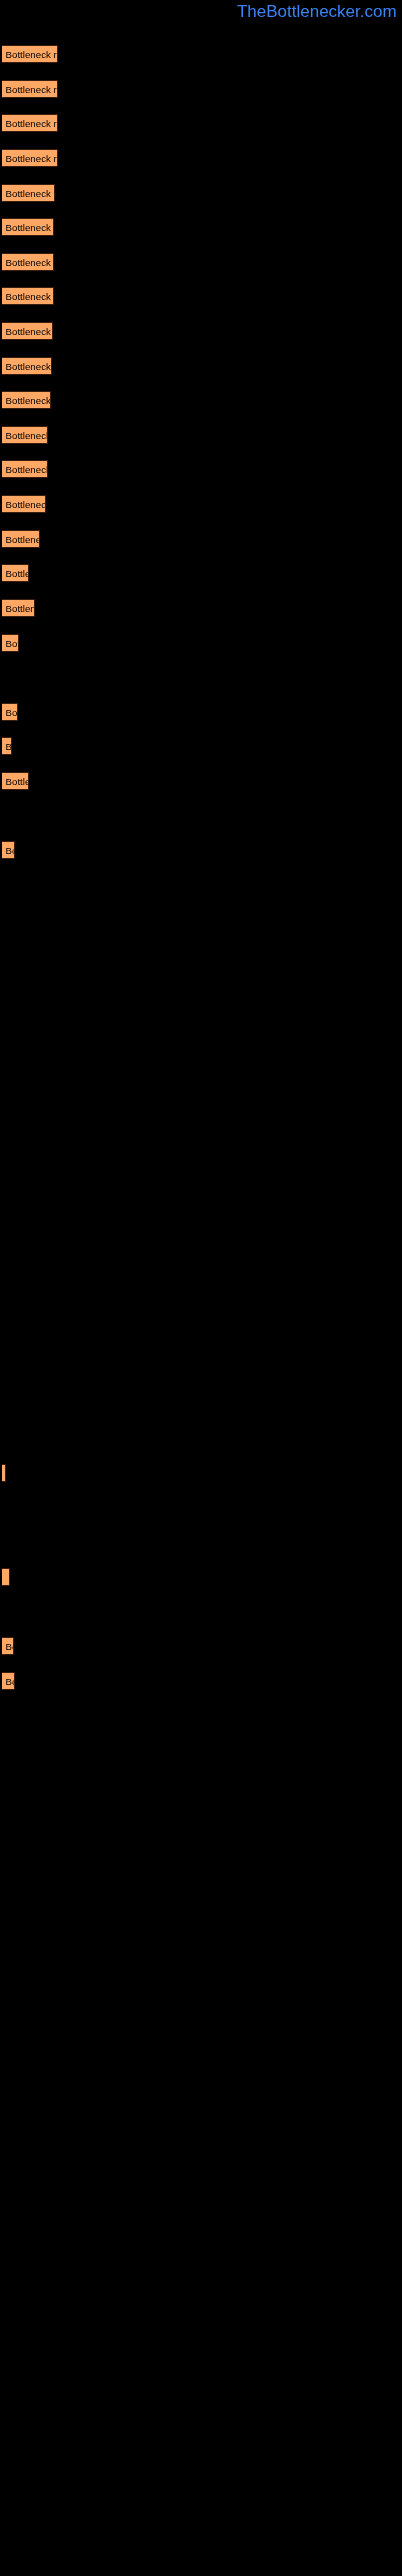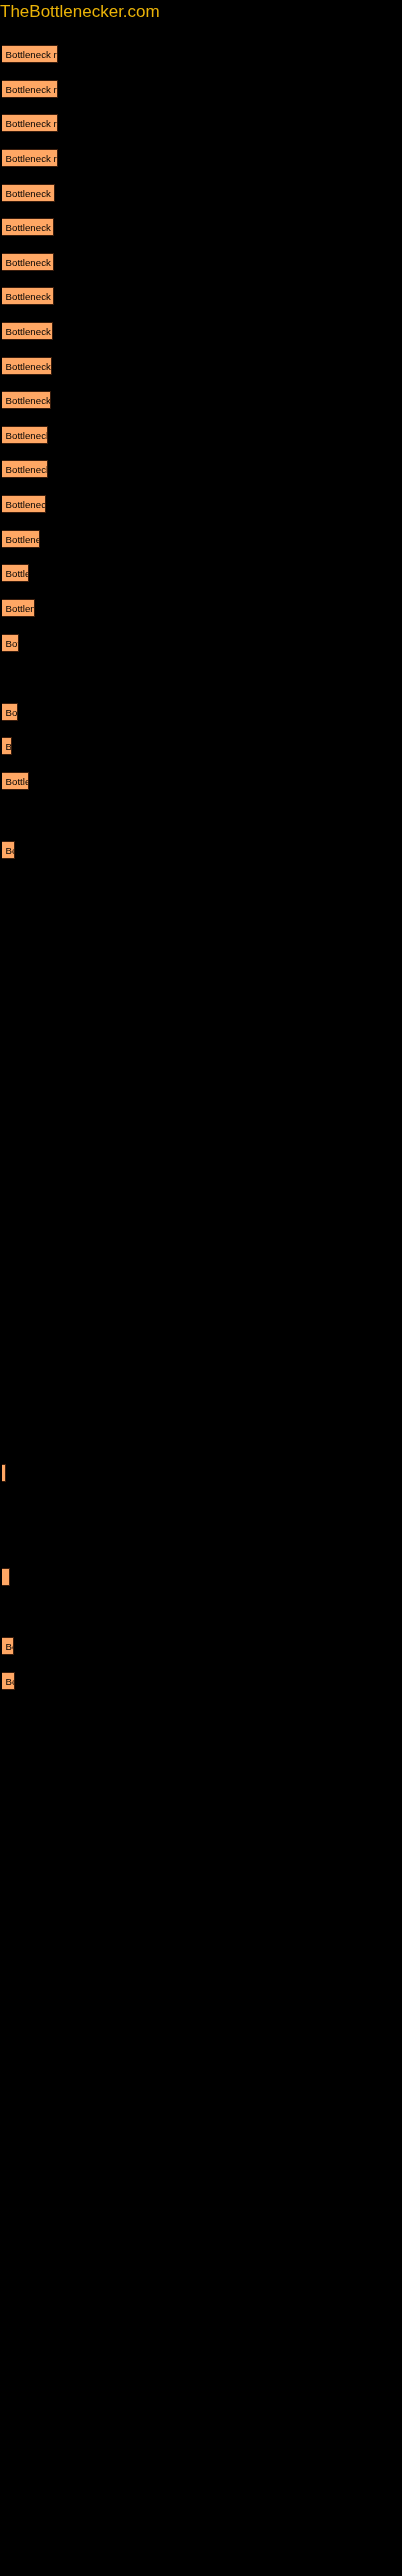--- a/index.html
+++ b/index.html
@@ -21,22 +21,23 @@
     background: #000000;
   }
 
   #watermark {
     position: absolute;
     top: 0px;
     left: 0px;
     width: 403px;
     height: 24px;
     line-height: 24px;
+    text-align: right;
     padding-right: 6.4px;
-    color: #eab308;
+    color: #3b82f6;
     font-size: 17px;
     font-family: "Liberation Sans", sans-serif;
     letter-spacing: 0px;
     white-space: nowrap;
   }
 
   #plot-area {
     position: absolute;
     left: 0px;
     top: 0px;

